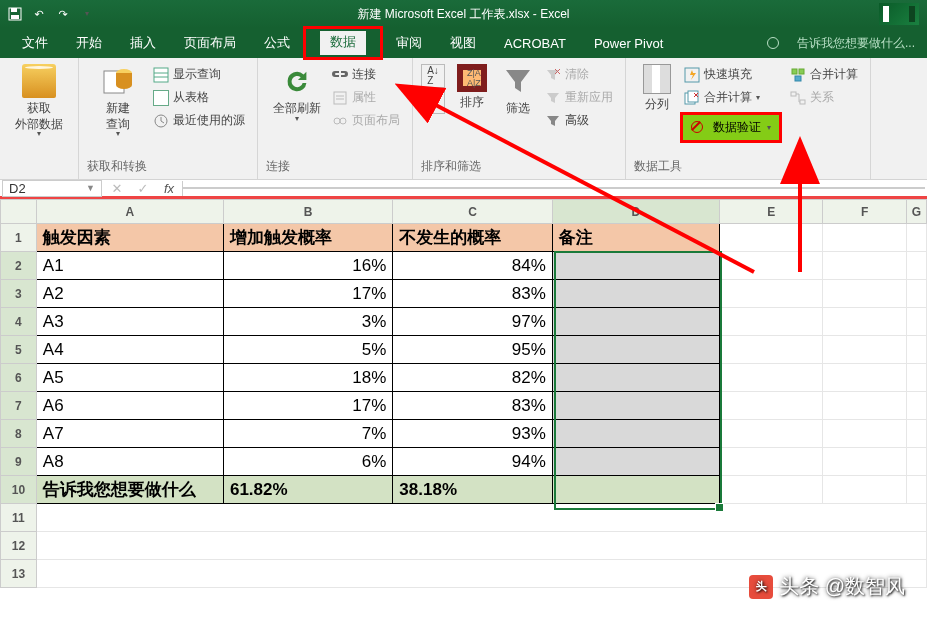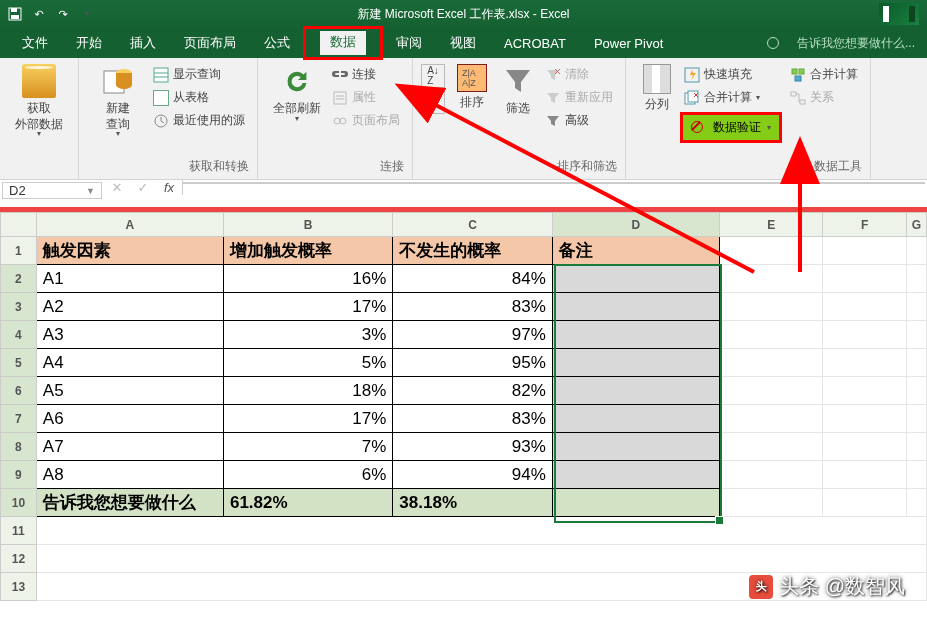--- a/index.html
+++ b/index.html
@@ -19,47 +19,47 @@
     .tab { color: #fff; padding: 0 14px; display: flex; align-items: center; font-size: 13px; cursor: pointer; }
     .tab.highlighted { border: 3px solid #ff0000; margin: -2px -1px; position: relative; z-index: 10; }
     .tab.highlighted .inner { background: #f1f1f1; color: #1a6b3a; padding: 2px 10px 4px; }
     .tell-me { margin-left: auto; color: #b8dfc5; display: flex; align-items: center; font-size: 12px; padding-right: 12px; gap: 18px; }
     .bulb { width: 12px; height: 12px; border-radius: 50%; border: 1px solid #b8dfc5; display: inline-block; }
 
     
     .ribbon { height: 122px; background: #f1f1f1; border-bottom: 1px solid #d4d4d4; display: flex; }
     .group { border-right: 1px solid #d6d6d6; padding: 4px 8px 2px; display: flex; flex-direction: column; justify-content: space-between; }
     .group-body { display: flex; gap: 0; align-items: flex-start; }
-    .group-label { text-align: right; font-size: 12px; color: #666; padding-bottom: 2px; }
+    .group-label { text-align: left; font-size: 12px; color: #666; padding-bottom: 2px; }
     .big-btn { display: flex; flex-direction: column; align-items: center; width: 62px; padding: 2px 2px 0; cursor: pointer; text-align: center; line-height: 1.3; }
     .big-icon { width: 34px; height: 34px; margin-bottom: 3px; display: flex; align-items: center; justify-content: center; }
     .big-btn .lbl { font-size: 12px; color: #444; }
     .drop-tri { font-size: 8px; color: #555; line-height: 0.5; }
     .small-list { display: flex; flex-direction: column; gap: 2px; padding-top: 2px; }
     .small-btn { display: flex; align-items: center; gap: 4px; padding: 2px 4px; font-size: 12px; color: #444; cursor: pointer; white-space: nowrap; }
     .small-btn.disabled { color: #aaa; }
     .small-ico { width: 16px; height: 16px; flex-shrink: 0; }
 
     
     .ico-db { background: linear-gradient(#f7d060, #d89020); border-radius: 3px 3px 2px 2px; position: relative; }
     .ico-db::before { content: ""; position: absolute; top: 2px; left: 3px; right: 3px; height: 3px; background: #fff6dd; border-radius: 50%; }
     .ico-table { background: #fff; border: 1px solid #6a8; }
     .ico-refresh { position: relative; }
     .ico-refresh svg { width: 30px; height: 30px; }
-    .ico-sort { border: 1px solid #7f1d1d; background: #fdba74; }
+    .ico-sort { border: 6px solid #7f1d1d; background: #fdba74; }
     .ico-funnel { position: relative; }
     .ico-col { background: linear-gradient(90deg,#ddd 0 30%,#fff 30% 60%,#ddd 60% 100%); border: 1px solid #999; }
 
     .data-validation-box { border: 3px solid #ff0000; padding: 4px 8px; display: flex; align-items: center; gap: 6px; margin-top: 2px; cursor: pointer; position: relative; z-index: 20; background: #84cc16; }
     .dv-ico { width: 16px; height: 14px; display: inline-block; position: relative; }
     .dv-ico::before { content: ""; position: absolute; width: 10px; height: 10px; border: 1.5px solid #c00; border-radius: 50%; top: 0; left: 0; }
     .dv-ico::after  { content: ""; position: absolute; width: 12px; height: 2px; background: #c00; transform: rotate(-45deg); top: 4px; left: -1px; }
 
     
-    .formula-bar { height: 32px; border-bottom: 5px solid #ef4444; display: flex; align-items: flex-start; background: #fff; }
+    .formula-bar { height: 19px; border-bottom: 3px solid #ef4444; display: flex; align-items: center; background: #fff; }
     .name-box   { width: 100px; border: 1px solid #ccc; margin: 2px; display: flex; align-items: center; padding: 0 6px; font-size: 13px; color: #333; }
     .name-box .dd { margin-left: auto; color: #888; font-size: 9px; }
     .fb-btns    { display: flex; align-items: center; border-right: 1px solid #ccc; }
     .fb-btn     { width: 26px; text-align: center; color: #bbb; font-size: 13px; }
     .fb-btn.fx  { color: #555; font-style: italic; }
     .fb-input   { flex: 1; border: 1px solid #ccc; margin: 2px 2px 2px 0; border-left: none; }
 
     
     .grid-wrap { position: relative; }
     table.sheet { border-collapse: collapse; table-layout: fixed; }

